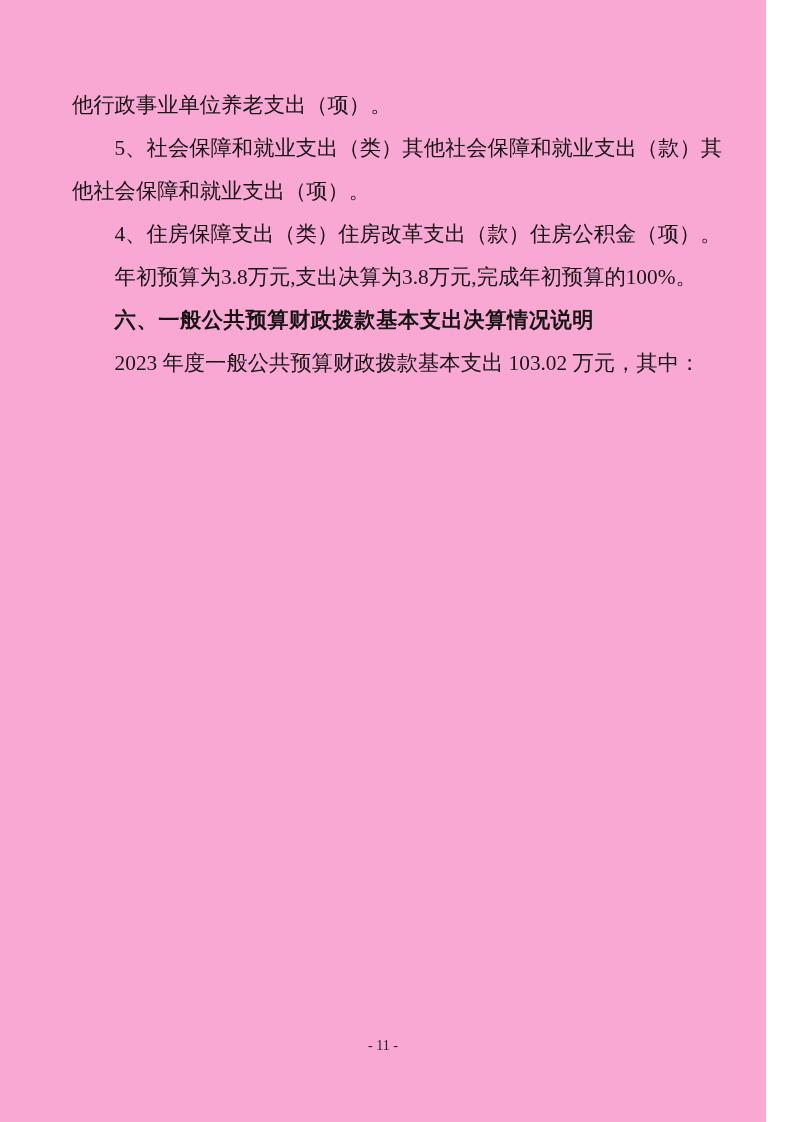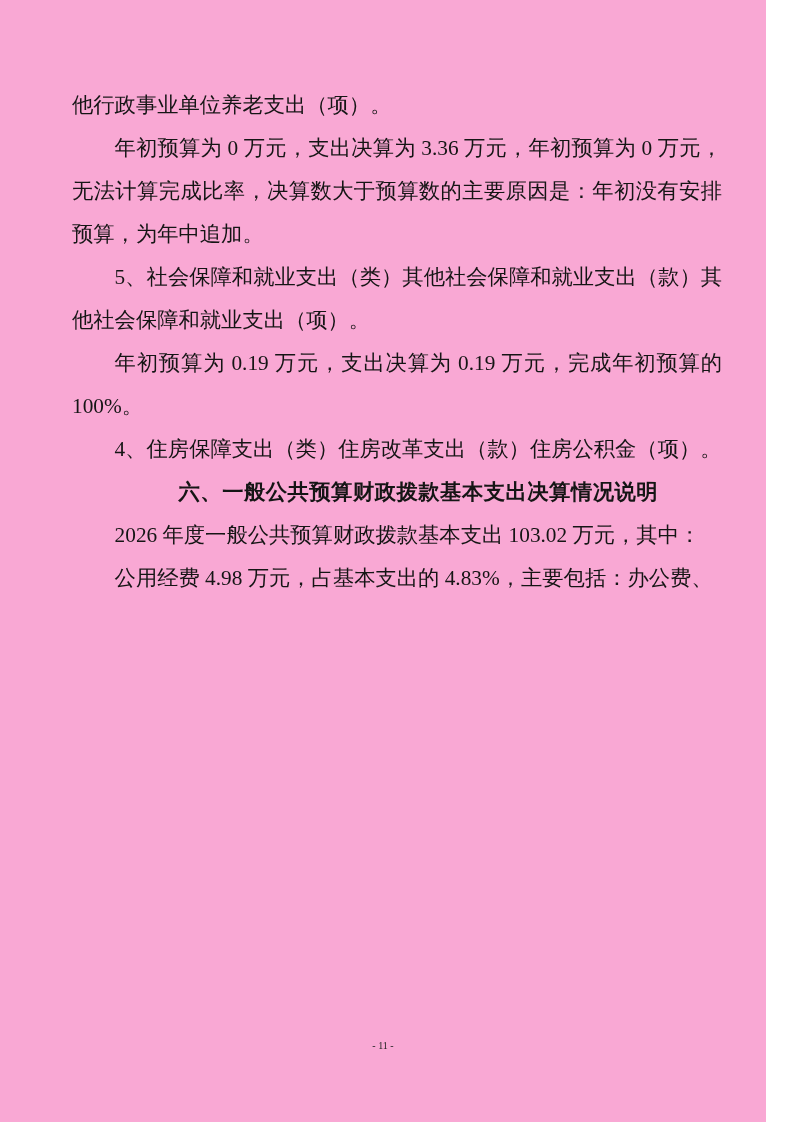--- a/index.html
+++ b/index.html
@@ -28,45 +28,43 @@
   .para {
     margin: 0;
     padding: 0;
     text-indent: 2em;
   }
   .para.continuation {
     text-indent: 0;
   }
   .para.heading {
     font-weight: 700;
-    text-align: center;
+    text-align: left;
     letter-spacing: 0.5px;
   }
   .footer {
     position: absolute;
     left: 0;
     top: 1036px;
     width: 100%;
     text-align: center;
-    font-size: 10px;
+    font-size: 14px;
     line-height: 20px;
     color: #222222;
     font-family: "Liberation Serif", "DejaVu Serif", serif;
   }
 </style>
 </head>
 <body>
 
 <div class="page">
   <div class="doc-body">
     <p class="para continuation">他行政事业单位养老支出（项）。</p>
-    <p class="para">年初预算为 0 万元，支出决算为 3.36 万元，年初预算为 0 万元，无法计算完成比率，决算数大于预算数的主要原因是：年初没有安排预算，为年中追加。</p>
     <p class="para">5、社会保障和就业支出（类）其他社会保障和就业支出（款）其他社会保障和就业支出（项）。</p>
-    <p class="para">年初预算为 0.19 万元，支出决算为 0.19 万元，完成年初预算的 100%。</p>
     <p class="para">4、住房保障支出（类）住房改革支出（款）住房公积金（项）。</p>
+    <p class="para">年初预算为3.8万元,支出决算为3.8万元,完成年初预算的100%。</p>
     <p class="para heading">六、一般公共预算财政拨款基本支出决算情况说明</p>
-    <p class="para">2026 年度一般公共预算财政拨款基本支出 103.02 万元，其中：</p>
-    <p class="para">公用经费 4.98 万元，占基本支出的 4.83%，主要包括：办公费、</p>
+    <p class="para">2023 年度一般公共预算财政拨款基本支出 103.02 万元，其中：</p>
   </div>
   <div class="footer">
     <span>- 11 -</span>
   </div>
 </div>
 
 </body></html>

